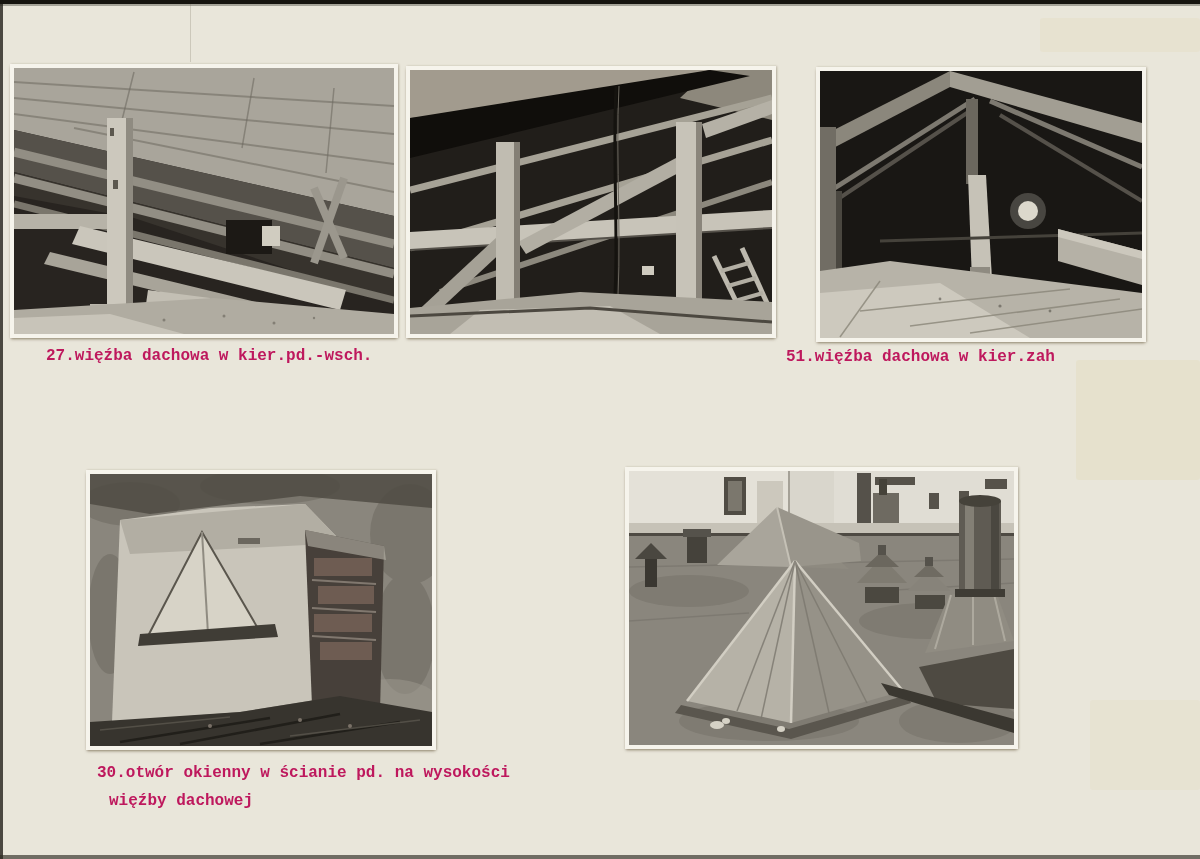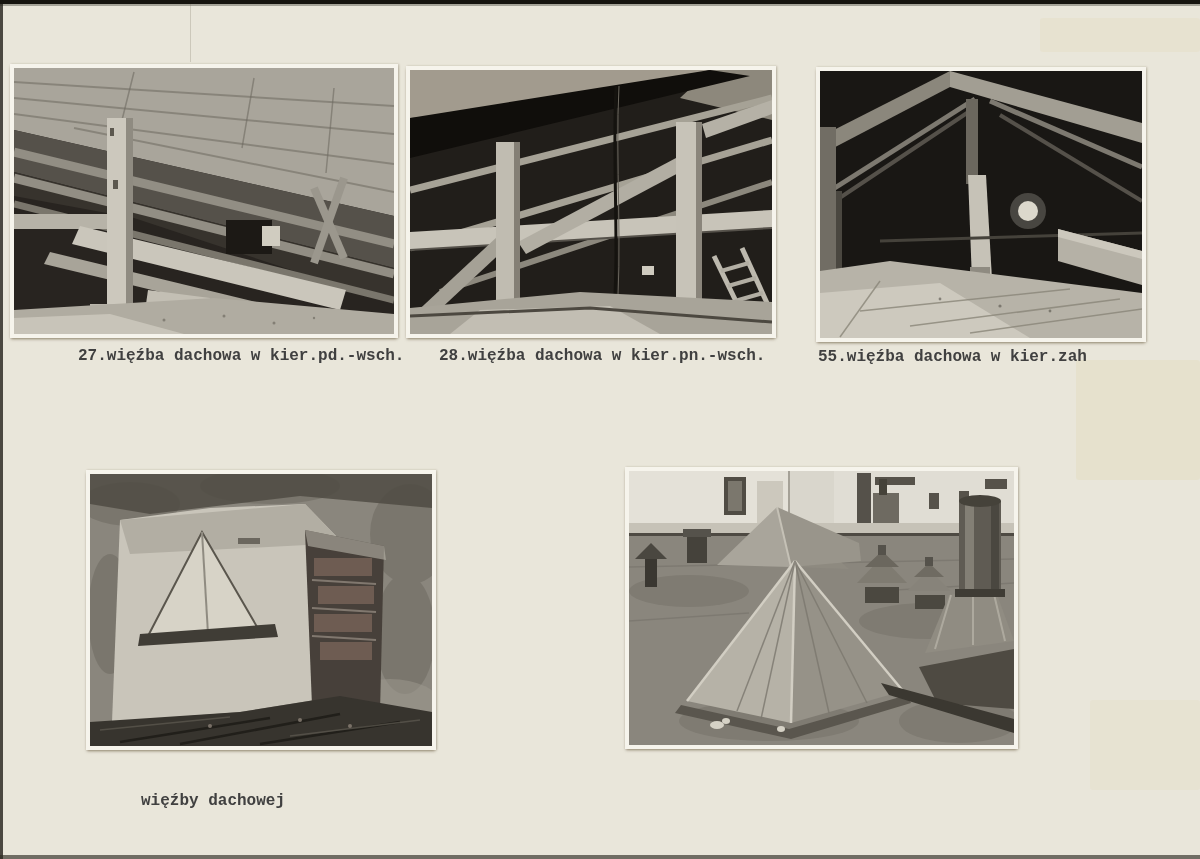--- a/index.html
+++ b/index.html
@@ -30,25 +30,24 @@
   figure.photo svg{display:block;width:100%;height:100%;}
   .ph27{left:10px;top:64px;width:388px;height:274px;}
   .ph28{left:406px;top:66px;width:370px;height:272px;}
   .ph29{left:816px;top:67px;width:330px;height:275px;}
   .ph30{left:86px;top:470px;width:350px;height:280px;}
   .ph31{left:625px;top:467px;width:393px;height:282px;}
   
   .cap{
     position:absolute;
     font:700 16px "Liberation Mono", monospace;
-    color:#404040;
+    color:#be185d;
     letter-spacing:0;
     white-space:pre;
     line-height:19px;
-    margin-left:32px;
   }
   .cap27{left:46px;top:347px;}
   .cap28{left:407px;top:347px;}
   .cap29{left:786px;top:348px;}
   .cap30a{left:97px;top:764px;}
   .cap30b{left:109px;top:792px;}
   .cap31{left:643px;top:764px;}
 </style>
 </head>
 <body>
@@ -328,17 +327,17 @@
       <polygon points="252,212 385,248 385,262 260,224" fill="#3b3831"></polygon>
       <g fill="#d6d2c6">
         <ellipse cx="88" cy="254" rx="7" ry="4"></ellipse>
         <ellipse cx="97" cy="250" rx="4" ry="3"></ellipse>
         <ellipse cx="152" cy="258" rx="4" ry="3"></ellipse>
       </g>
     </svg>
   </figure>
 
   <div class="cap cap27">27.więźba dachowa w kier.pd.-wsch.</div>
-  <div class="cap cap28">28.więźba dachowa w kier.pn.-wsch.</div>
-  <div class="cap cap29">55.więźba dachowa w kier.zah</div>
+  <div class="cap cap29">51.więźba dachowa w kier.zah</div>
+  <div class="cap cap30a">30.otwór okienny w ścianie pd. na wysokości</div>
   <div class="cap cap30b">więźby dachowej</div>
 
 </div>
 
 </body></html>

